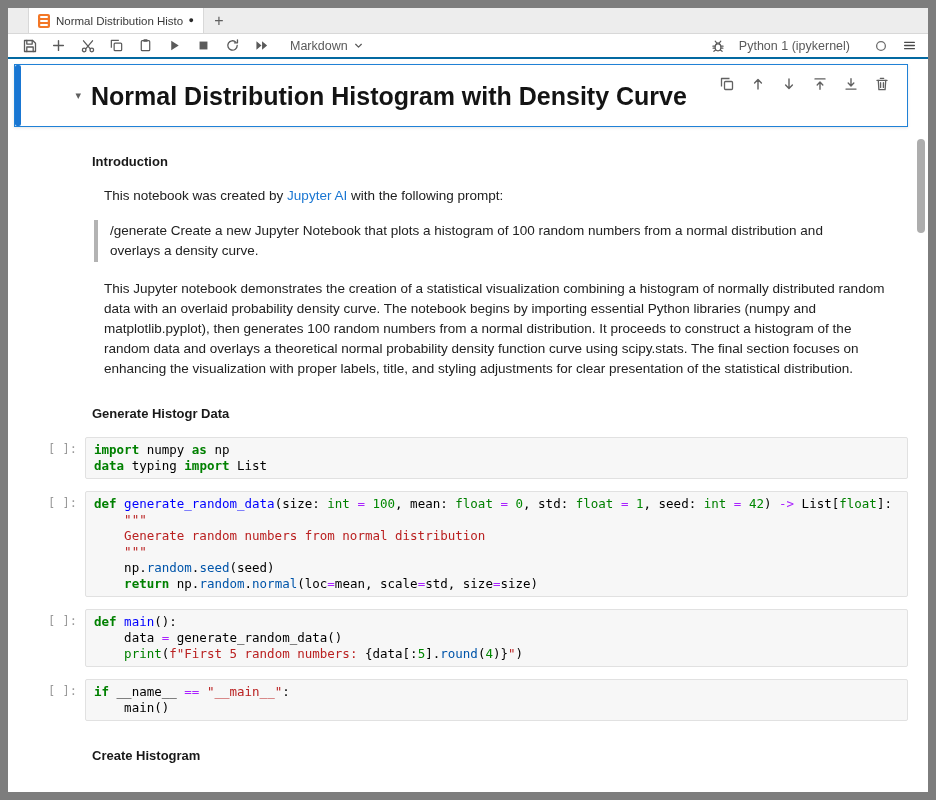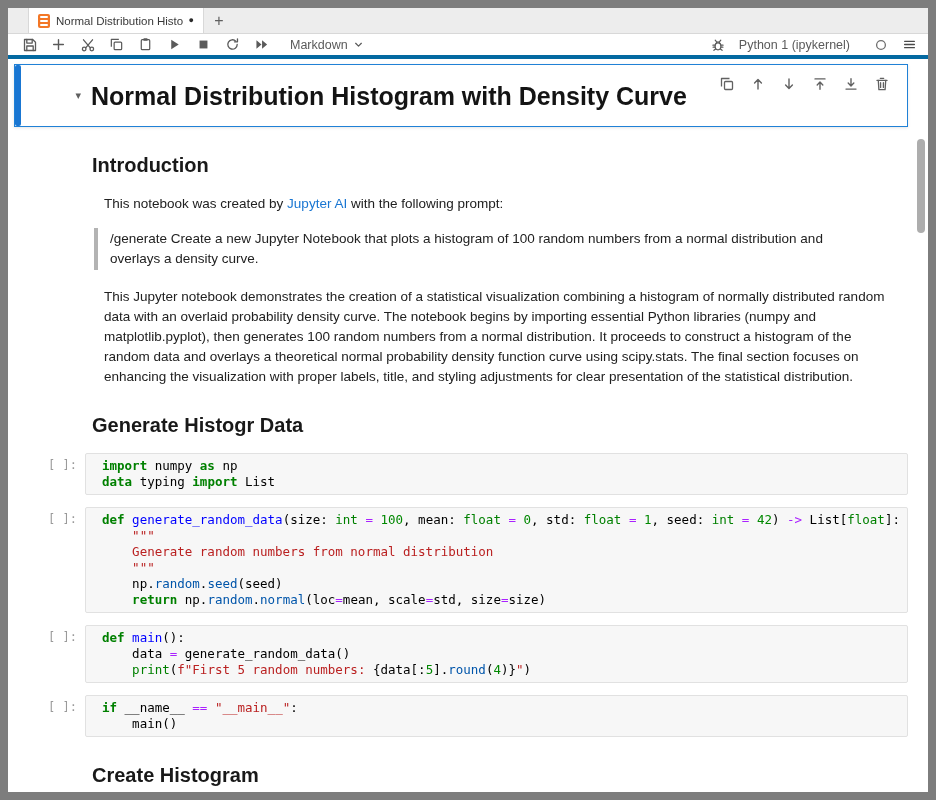--- a/index.html
+++ b/index.html
@@ -11,51 +11,51 @@
   
   .tabbar { flex: 0 0 26px; background: #ededed; border-bottom: 1px solid #d8d8d8; display: flex; align-items: stretch; padding-left: 20px; }
   .tab { width: 176px; background: #fff; border-left: 1px solid #d8d8d8; border-right: 1px solid #d8d8d8; display: flex; align-items: center; gap: 6px; padding: 0 9px; }
   .nbicon { width: 12px; height: 14px; flex: 0 0 12px; background: #f37726; border-radius: 2px; display: flex; flex-direction: column; justify-content: center; gap: 2px; padding: 0 2px; }
   .nbicon i { display: block; height: 2px; background: #fff; border-radius: 1px; }
   .tab-title { flex: 1; font-size: 11.5px; color: #3a3a3a; white-space: nowrap; overflow: hidden; }
   .tab-dot { font-size: 9px; color: #2b2b2b; line-height: 1; }
   .newtab { width: 30px; display: flex; align-items: center; justify-content: center; font-size: 16px; color: #5f5f5f; cursor: pointer; }
 
   
-  .toolbar { flex: 0 0 25px; background: #fff; border-bottom: 4px solid #0369a1; display: flex; align-items: center; gap: 12px; padding: 0 10px 0 13px; }
+  .toolbar { flex: 0 0 25px; background: #fff; border-bottom: 2px solid #0369a1; display: flex; align-items: center; gap: 12px; padding: 0 10px 0 13px; }
   .tbtn { width: 17px; height: 17px; display: flex; align-items: center; justify-content: center; flex: 0 0 auto; cursor: pointer; }
   .tbtn svg, .ctbtn svg { display: block; }
   .celltype { display: flex; align-items: center; gap: 4px; margin-left: 8px; font-size: 12.5px; color: #5a5a5a; cursor: pointer; }
   .spacer { flex: 1; }
   .kernel-name { font-size: 12.5px; color: #5a5a5a; cursor: pointer; }
   .kstat { margin-left: 10px; }
 
   
   .content { flex: 1; position: relative; overflow: hidden; background: #fff; }
 
   .cell-selected { position: relative; margin: 5px 20px 0 6px; border: 1px solid #2081d6; display: flex; background: #fff; box-shadow: 0 1px 3px rgba(0,0,0,0.10); }
   .collapser { flex: 0 0 6px; background: #1976d2; border-radius: 2px; cursor: pointer; }
   .sel-gutter { flex: 0 0 70px; display: flex; align-items: center; justify-content: flex-end; padding-right: 10px; }
   .sel-arrow { font-size: 11px; color: #5f5f5f; cursor: pointer; }
   .sel-content { flex: 1; padding: 16px 0 15px; }
   .cell-title { font-size: 25px; line-height: 1.2; font-weight: 600; color: #141414; }
   .cell-toolbar { position: absolute; top: 11px; right: 17px; display: flex; gap: 15px; }
   .ctbtn { width: 16px; height: 16px; cursor: pointer; }
 
   .md { padding: 0 30px 0 84px; }
-  .md h2 { font-size: 20px; font-weight: 600; color: #191919; margin-top: 27px; }
+  .md h2 { font-size: 13px; font-weight: 600; color: #191919; margin-top: 27px; }
   .md-tight h2 { }
   .md p { font-size: 13.5px; line-height: 20px; color: #212121; margin-top: 17px; margin-left: 12px; }
   .md blockquote { margin-top: 14px; margin-left: 2px; border-left: 4px solid #b3b3b3; padding: 1px 40px 1px 12px; font-size: 13.5px; line-height: 20px; color: #212121; }
   .link { color: #1976d2; cursor: pointer; text-decoration: none; }
 
   #code-cells { margin-top: 16px; }
   .codecell { display: flex; margin: 0 20px 12px 8px; }
   .prompt { flex: 0 0 69px; text-align: right; padding: 5px 8px 0 0; font-family: "DejaVu Sans Mono", monospace; font-size: 12px; color: #9a9a9a; }
-  .editor { flex: 1; background: #f7f7f7; border: 1px solid #e1e1e1; border-radius: 2px; padding: 4px 16px; font-family: "DejaVu Sans Mono", monospace; font-size: 12.5px; line-height: 16px; color: #000; overflow: hidden; cursor: text; }
+  .editor { flex: 1; background: #f7f7f7; border: 1px solid #e1e1e1; border-radius: 2px; padding: 4px 8px; font-family: "DejaVu Sans Mono", monospace; font-size: 12.5px; line-height: 16px; color: #000; overflow: hidden; cursor: text; }
   .cline { white-space: pre; }
 
   .tk-kw  { color: #008000; font-weight: bold; }
   .tk-bi  { color: #008000; }
   .tk-fn  { color: #0000ff; }
   .tk-num { color: #080; }
   .tk-str { color: #ba2121; }
   .tk-op  { color: #aa22ff; }
   .tk-prop{ color: #0055aa; }
 

